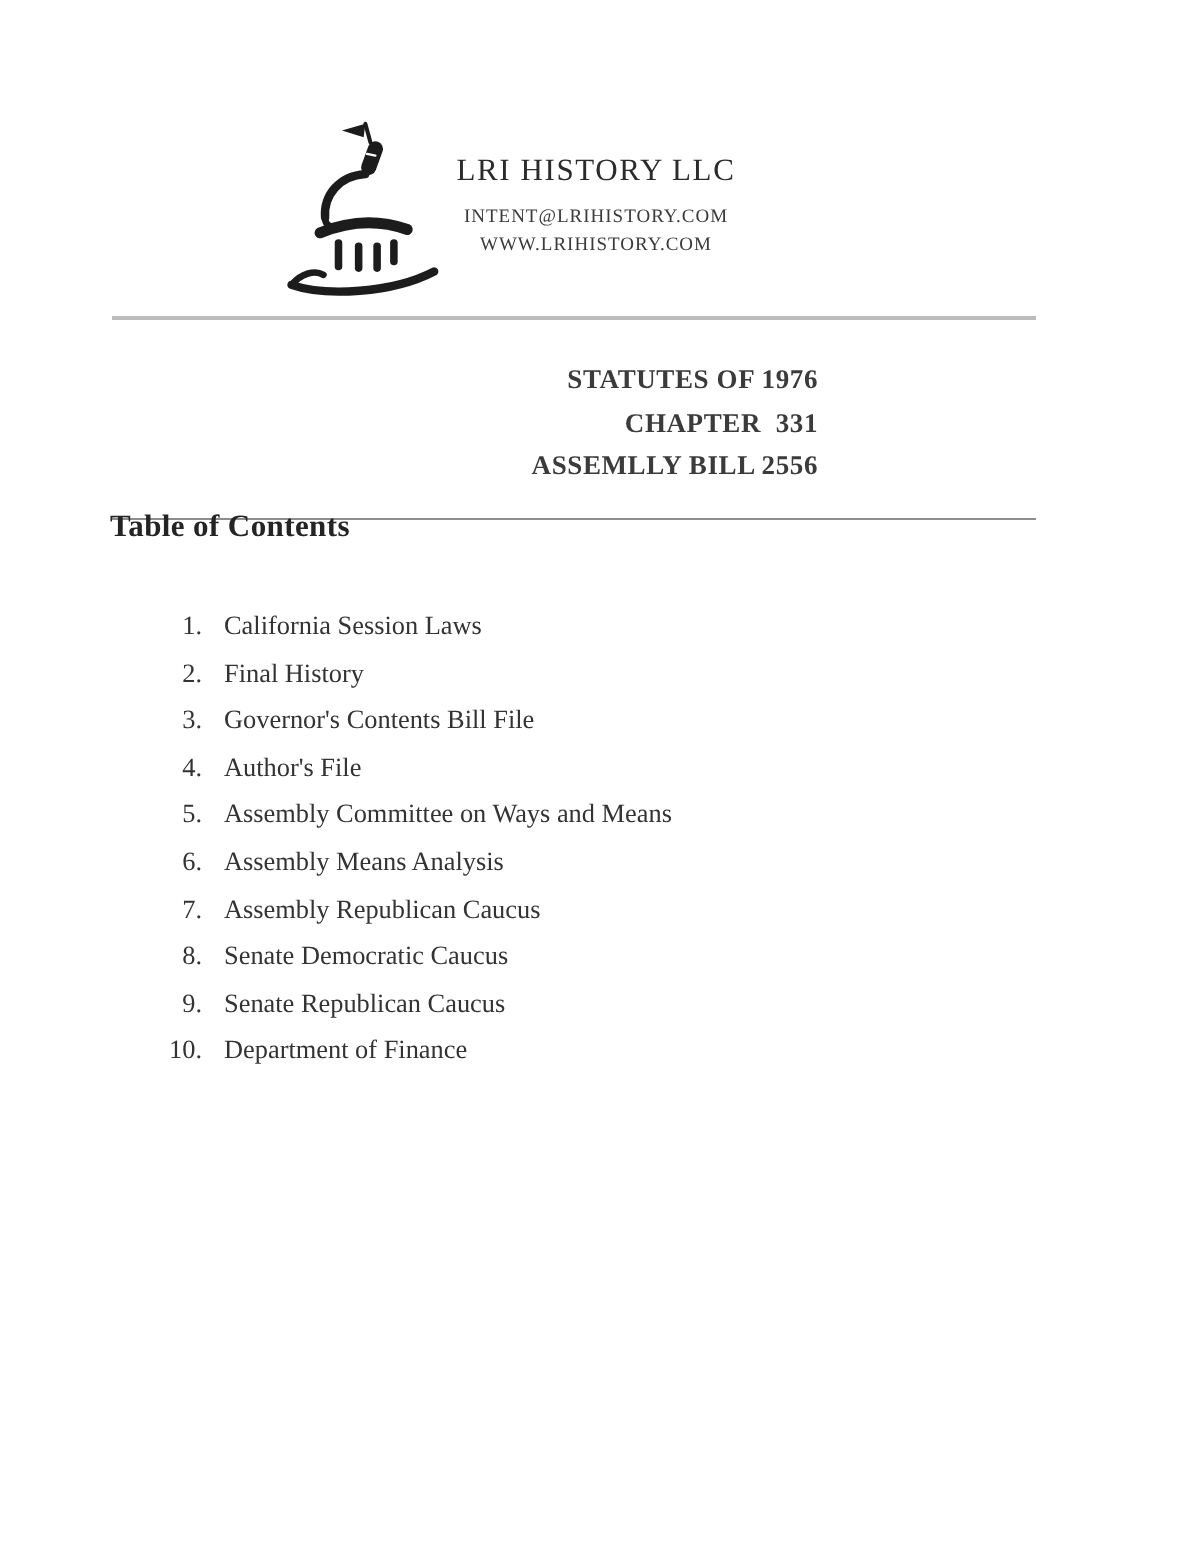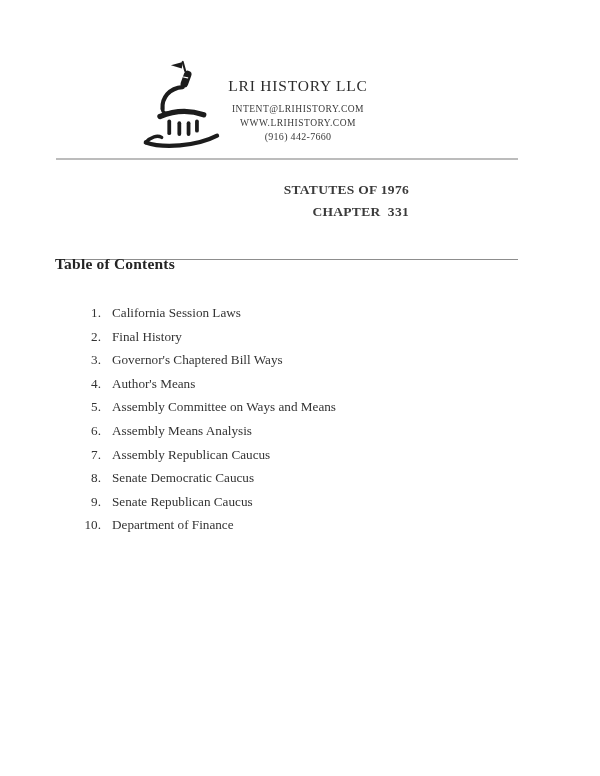--- a/index.html
+++ b/index.html
@@ -131,50 +131,50 @@
         <path d="M8 103 C14 96 22 94 27 97" stroke-width="4"></path>
         <path d="M8 103 C28 110 68 108 93 95" stroke-width="5"></path>
       </g>
     </svg>
   </div>
 
   <div class="masthead">
     <div class="company-name">LRI HISTORY LLC</div>
     <div class="contact-line contact-first">INTENT@LRIHISTORY.COM</div>
     <div class="contact-line">WWW.LRIHISTORY.COM</div>
-    <div class="contact-line phone-line">(916) 442-7660</div>
   </div>
 
   <div class="rule rule-top"></div>
 
   <div class="case-heading">
     <div>STATUTES OF 1976</div>
     <div>CHAPTER  331</div>
+    <div>ASSEMLLY BILL 2556</div>
   </div>
 
   <div class="rule rule-bottom"></div>
 
   <div class="toc-title">Table of Contents</div>
 
   <div class="toc-list">
     <div class="toc-row">
       <span class="toc-num">1.</span>
       <span class="toc-label">California Session Laws</span>
     </div>
     <div class="toc-row">
       <span class="toc-num">2.</span>
       <span class="toc-label">Final History</span>
     </div>
     <div class="toc-row">
       <span class="toc-num">3.</span>
-      <span class="toc-label">Governor's Chaptered Bill Ways</span>
+      <span class="toc-label">Governor's Contents Bill File</span>
     </div>
     <div class="toc-row">
       <span class="toc-num">4.</span>
-      <span class="toc-label">Author's Means</span>
+      <span class="toc-label">Author's File</span>
     </div>
     <div class="toc-row">
       <span class="toc-num">5.</span>
       <span class="toc-label">Assembly Committee on Ways and Means</span>
     </div>
     <div class="toc-row">
       <span class="toc-num">6.</span>
       <span class="toc-label">Assembly Means Analysis</span>
     </div>
     <div class="toc-row">

